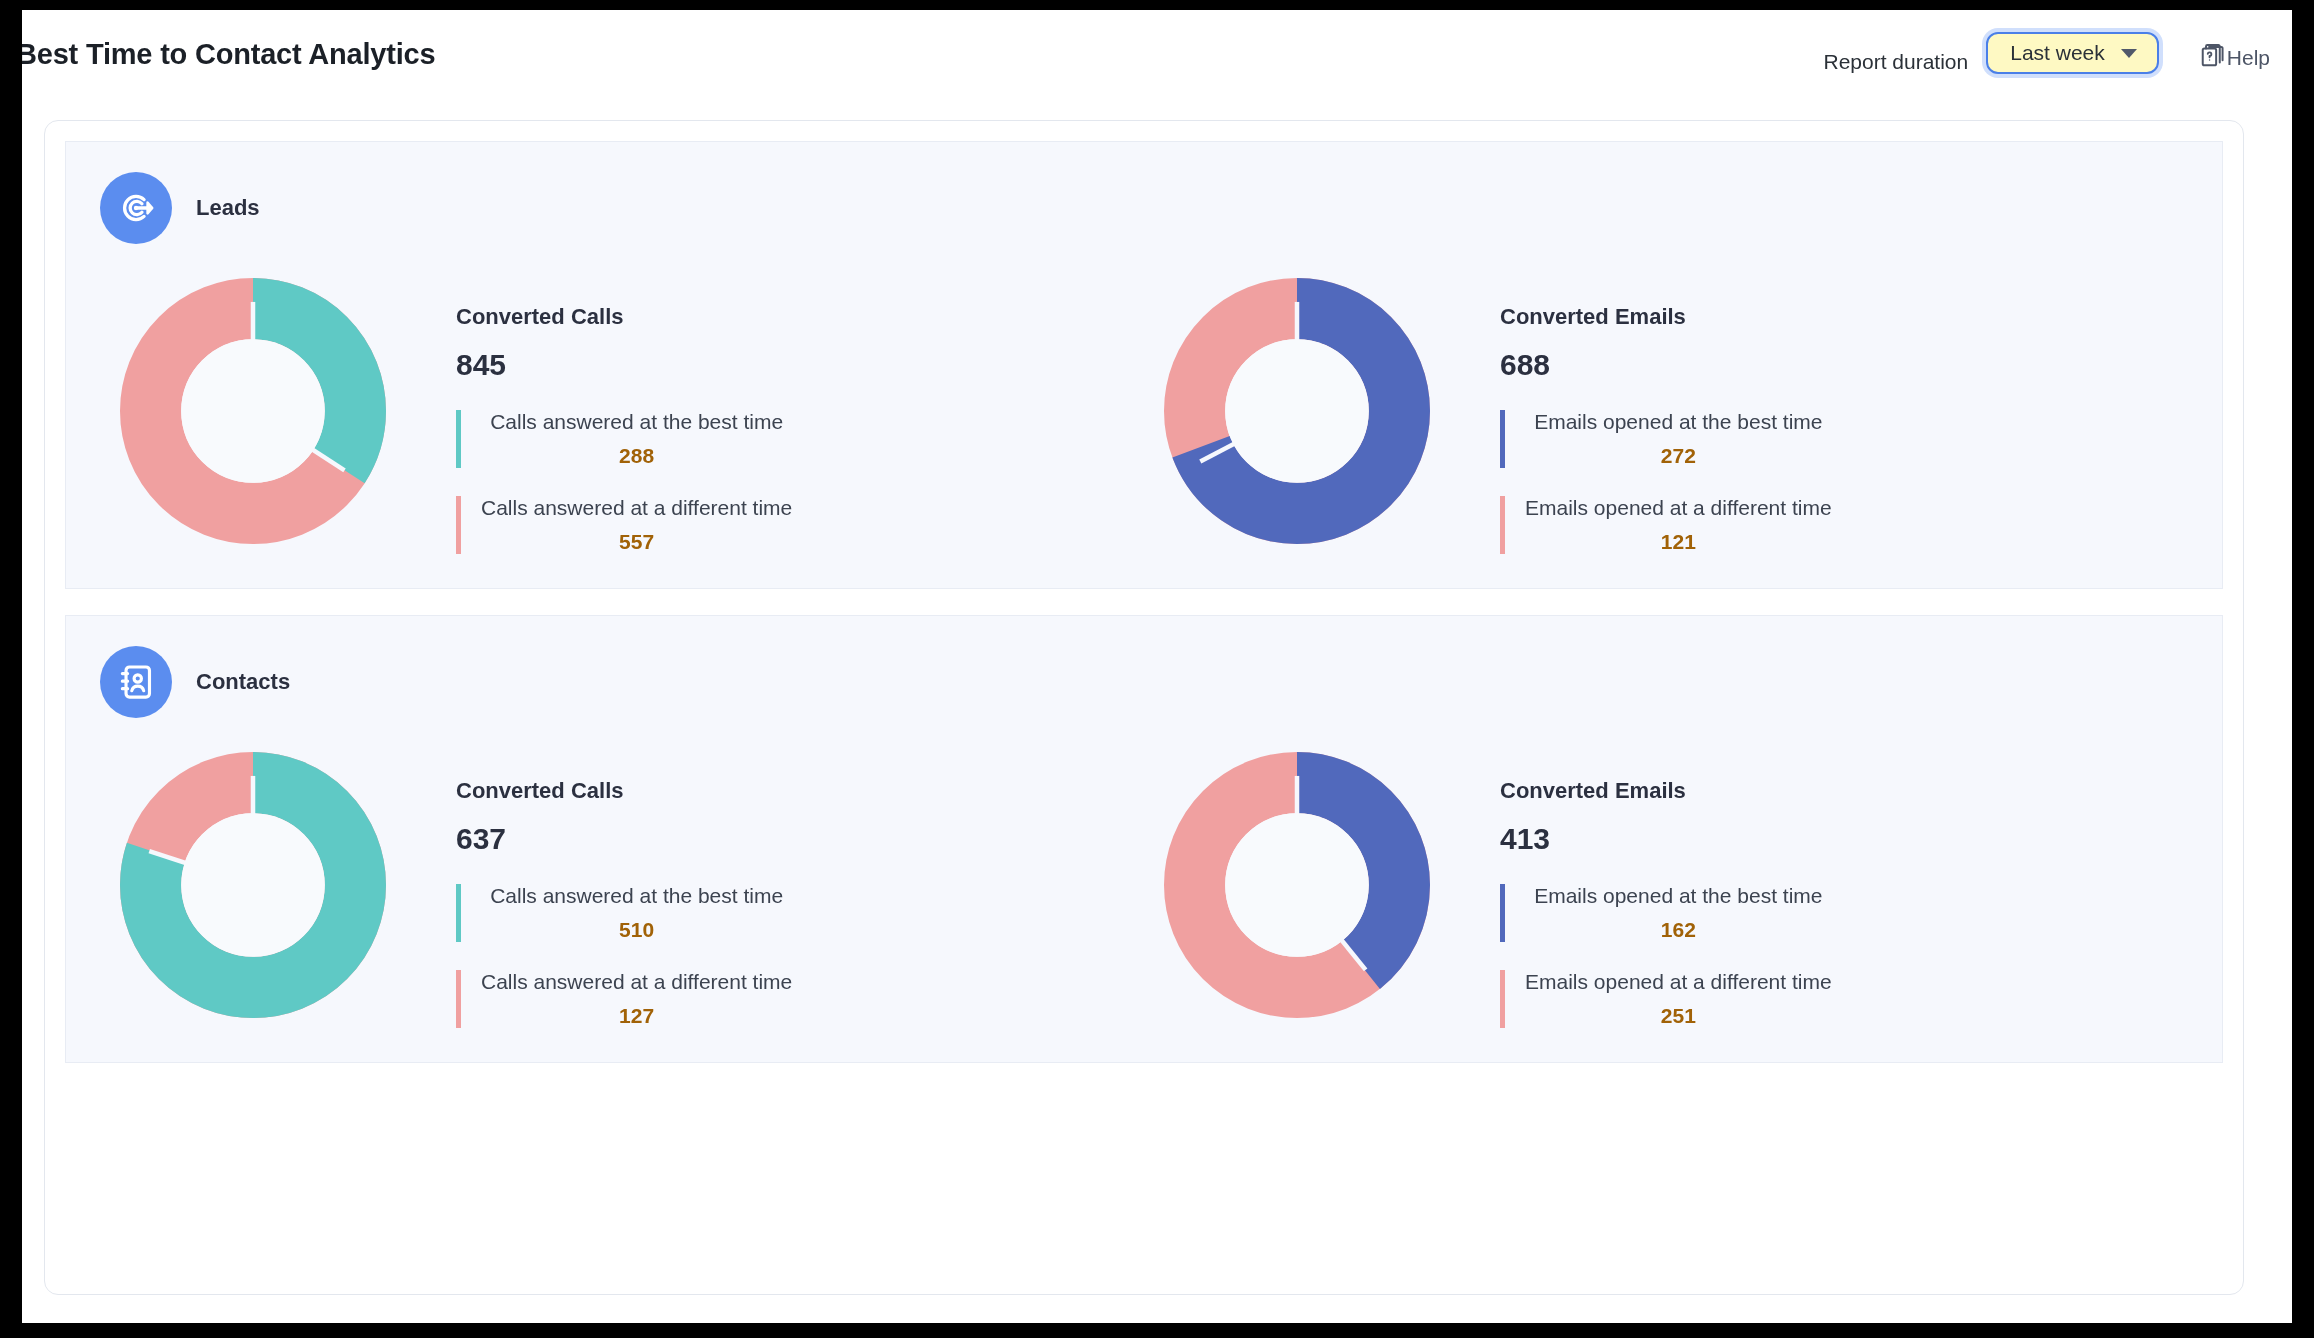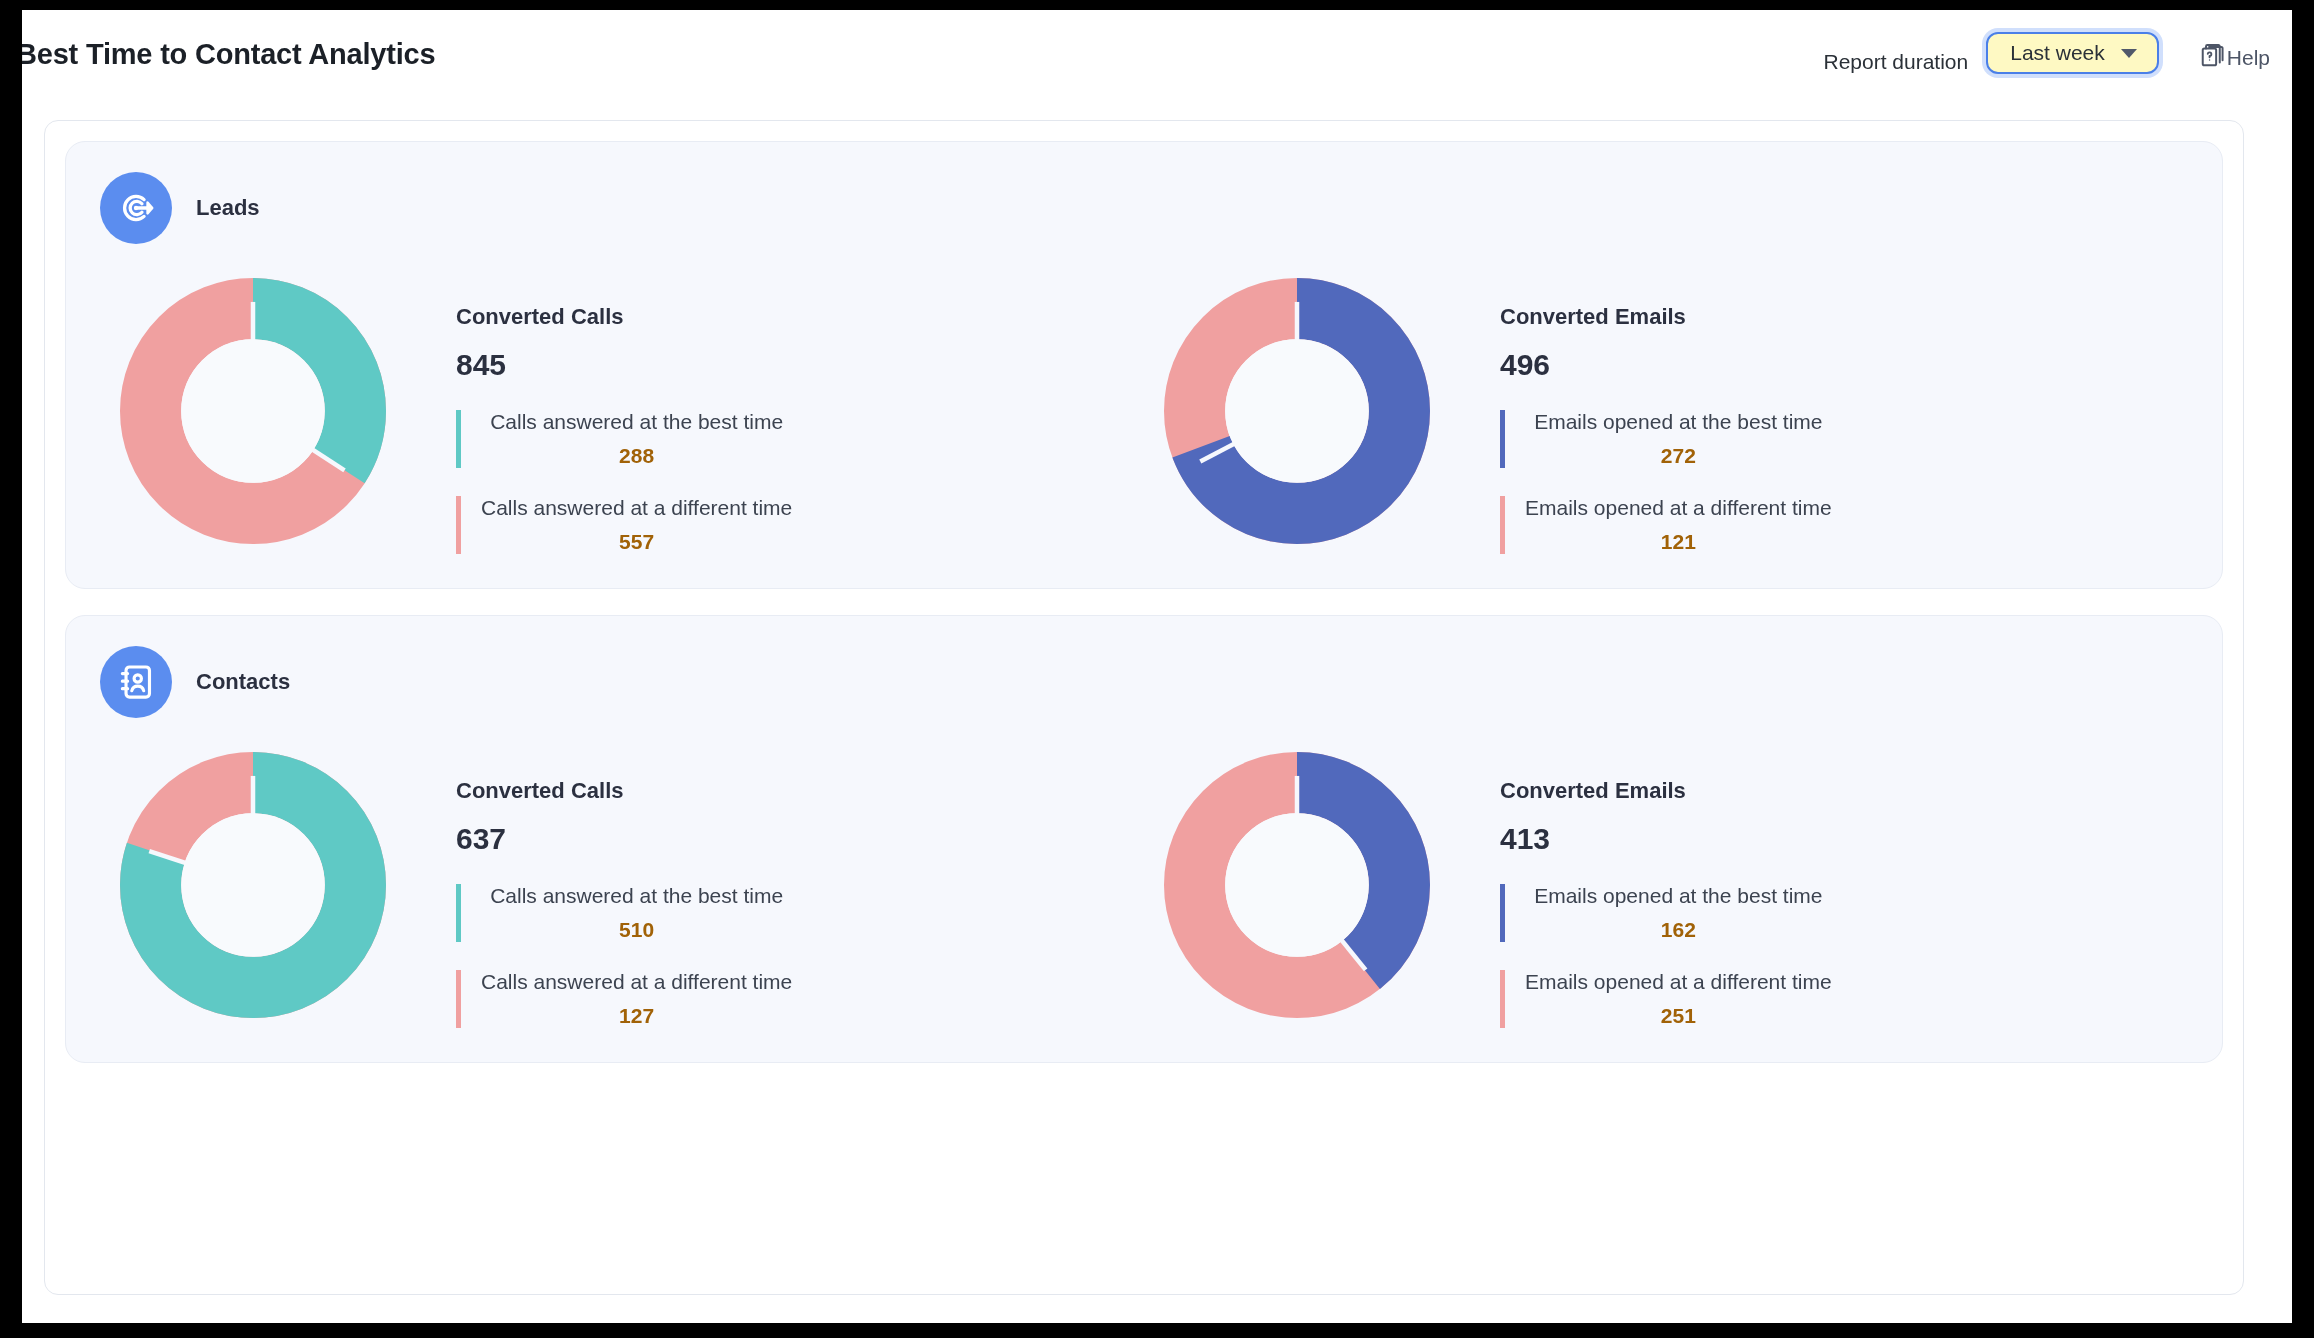--- a/index.html
+++ b/index.html
@@ -104,21 +104,21 @@
     height: 1175px;
     background: #ffffff;
     border: 1px solid #e3e7ee;
     border-radius: 14px;
     padding: 20px;
   }
 
   .module-card {
     background: #f6f8fd;
     border: 1px solid #e8ecf4;
-    border-radius: 20px;
+    border-radius: 0;
     padding: 30px 34px 34px 34px;
     margin-bottom: 26px;
   }
   .module-card:last-child { margin-bottom: 0; }
 
   .module-head {
     display: flex;
     align-items: center;
     gap: 24px;
     margin-bottom: 34px;
@@ -276,21 +276,21 @@
             <svg viewBox="0 0 200 200" width="266" height="266">
               <circle cx="100" cy="100" r="77" fill="none" stroke="#F0A0A0" stroke-width="46" transform="rotate(-90 100 100)"></circle>
               <circle cx="100" cy="100" r="77" fill="none" stroke="#5169BC" stroke-width="46" stroke-dasharray="334.9 149.0" transform="rotate(-90 100 100)"></circle>
               <line x1="100" y1="100" x2="100" y2="18" stroke="#f6f8fd" stroke-width="3.4"></line>
               <line x1="100" y1="100" x2="27.3" y2="137.9" stroke="#f6f8fd" stroke-width="3.4"></line>
               <circle cx="100" cy="100" r="54" fill="#f8fafd"></circle>
             </svg>
           </div>
           <div class="metric-text">
             <div class="metric-label">Converted Emails</div>
-            <div class="metric-total">496</div>
+            <div class="metric-total">688</div>
             <div class="legend-item" style="border-left-color:#5169BC">
               <div class="legend-name">Emails opened at the best time</div>
               <div class="legend-value">272</div>
             </div>
             <div class="legend-item" style="border-left-color:#F0A0A0">
               <div class="legend-name">Emails opened at a different time</div>
               <div class="legend-value">121</div>
             </div>
           </div>
         </div>

